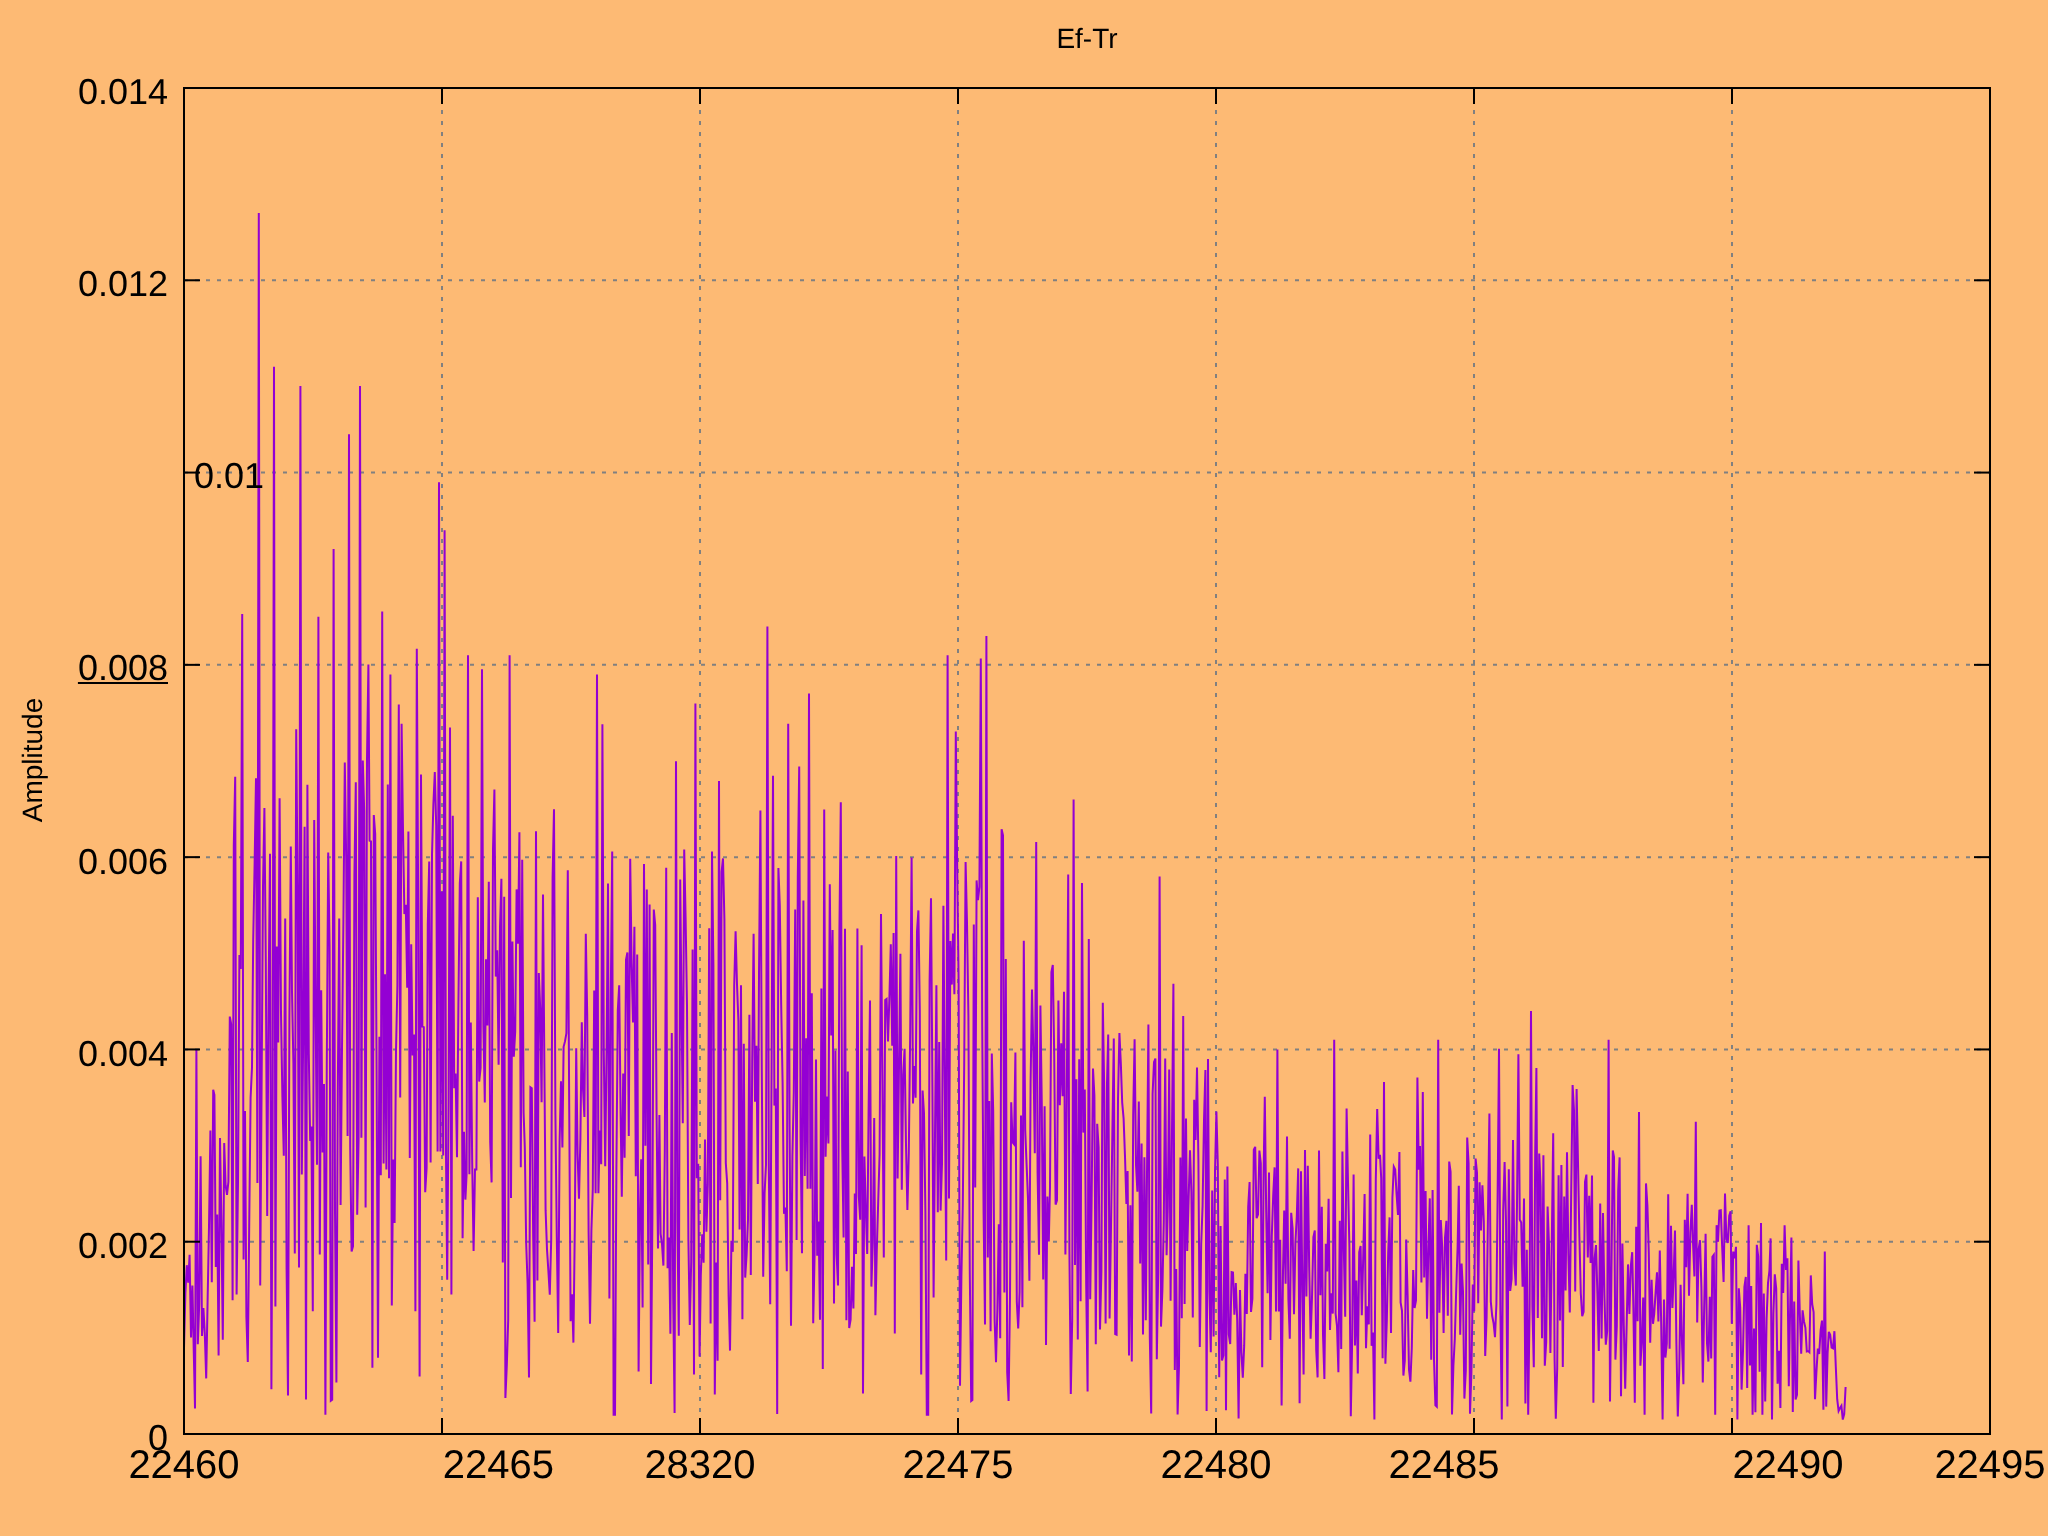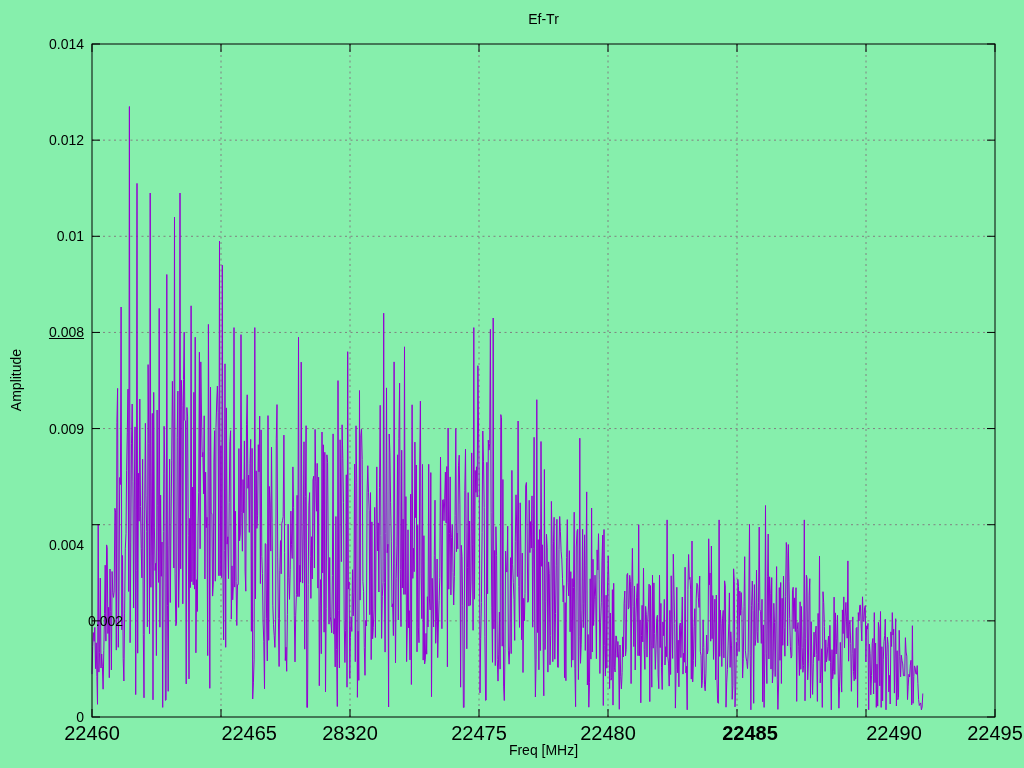--- a/index.html
+++ b/index.html
@@ -1,19 +1,19 @@
 <!DOCTYPE html>
 <html><head>
 <meta charset="utf-8">
 <style>
   html,body{margin:0;padding:0;background:#ffffff;}
   #stage{
     position:relative;
     width:1024px;height:768px;
-    background:#86efac;
+    background:#fdba74;
     font-family:"Liberation Sans", sans-serif;
     color:#000000;
     overflow:hidden;
   }
   .chart-title{
     position:absolute;
     left:92px;width:903px;top:11px;
     text-align:center;
     font-size:14px;
     white-space:nowrap;
@@ -36,31 +36,30 @@
     position:absolute;
     width:80px;
     top:722px;
     text-align:center;
     font-size:20px;
   }
   .ytick-label{
     position:absolute;
     left:0;width:84px;
     text-align:right;
-    font-size:14px;
+    font-size:18px;
   }
   svg{position:absolute;left:0;top:0;}
 </style>
 </head>
 <body>
 
 <div id="stage">
   <div class="chart-title">Ef-Tr</div>
   <div class="ylabel">Amplitude</div>
-  <div class="xlabel">Freq [MHz]</div>
   <svg id="plot-svg" width="1024" height="768" viewBox="0 0 1024 768">
       <g stroke="#808080" stroke-width="1" stroke-dasharray="2 3.5">
         <line x1="221" y1="44" x2="221" y2="717"></line>
         <line x1="350" y1="44" x2="350" y2="717"></line>
         <line x1="479" y1="44" x2="479" y2="717"></line>
         <line x1="608" y1="44" x2="608" y2="717"></line>
         <line x1="737" y1="44" x2="737" y2="717"></line>
         <line x1="866" y1="44" x2="866" y2="717"></line>
         <line x1="92" y1="620.8571428571429" x2="995" y2="620.8571428571429"></line>
         <line x1="92" y1="524.7142857142858" x2="995" y2="524.7142857142858"></line>
@@ -105,25 +104,25 @@
         <line x1="92" y1="44" x2="100" y2="44"></line>
         <line x1="995" y1="44" x2="987" y2="44"></line>
       </g>
     </svg>
   <div id="tick-labels">
       <div class="xtick-label" style="left: 52px;">22460</div>
       <div class="xtick-label" style="left: 197px; text-align: right;">22465</div>
       <div class="xtick-label" style="left: 310px;">28320</div>
       <div class="xtick-label" style="left: 439px;">22475</div>
       <div class="xtick-label" style="left: 568px;">22480</div>
-      <div class="xtick-label" style="left: 710px; font-weight: bold;">22485</div>
+      <div class="xtick-label" style="left: 682px;">22485</div>
       <div class="xtick-label" style="left: 854px;">22490</div>
       <div class="xtick-label" style="left: 955px;">22495</div>
       <div class="ytick-label" style="top: 709px;">0</div>
-      <div class="ytick-label" style="top: 612.857px; margin-left: 39px;">0.002</div>
-      <div class="ytick-label" style="top: 516.714px; margin-top: 20px;">0.004</div>
-      <div class="ytick-label" style="top: 420.571px;">0.009</div>
+      <div class="ytick-label" style="top: 612.857px;">0.002</div>
+      <div class="ytick-label" style="top: 516.714px;">0.004</div>
+      <div class="ytick-label" style="top: 420.571px;">0.006</div>
       <div class="ytick-label" style="top: 324.429px; text-decoration: underline;">0.008</div>
-      <div class="ytick-label" style="top: 228.286px;">0.01</div>
+      <div class="ytick-label" style="top: 228.286px; margin-left: 48px;">0.01</div>
       <div class="ytick-label" style="top: 132.143px;">0.012</div>
       <div class="ytick-label" style="top: 36px;">0.014</div>
     </div>
 </div>
 
 </body></html>

